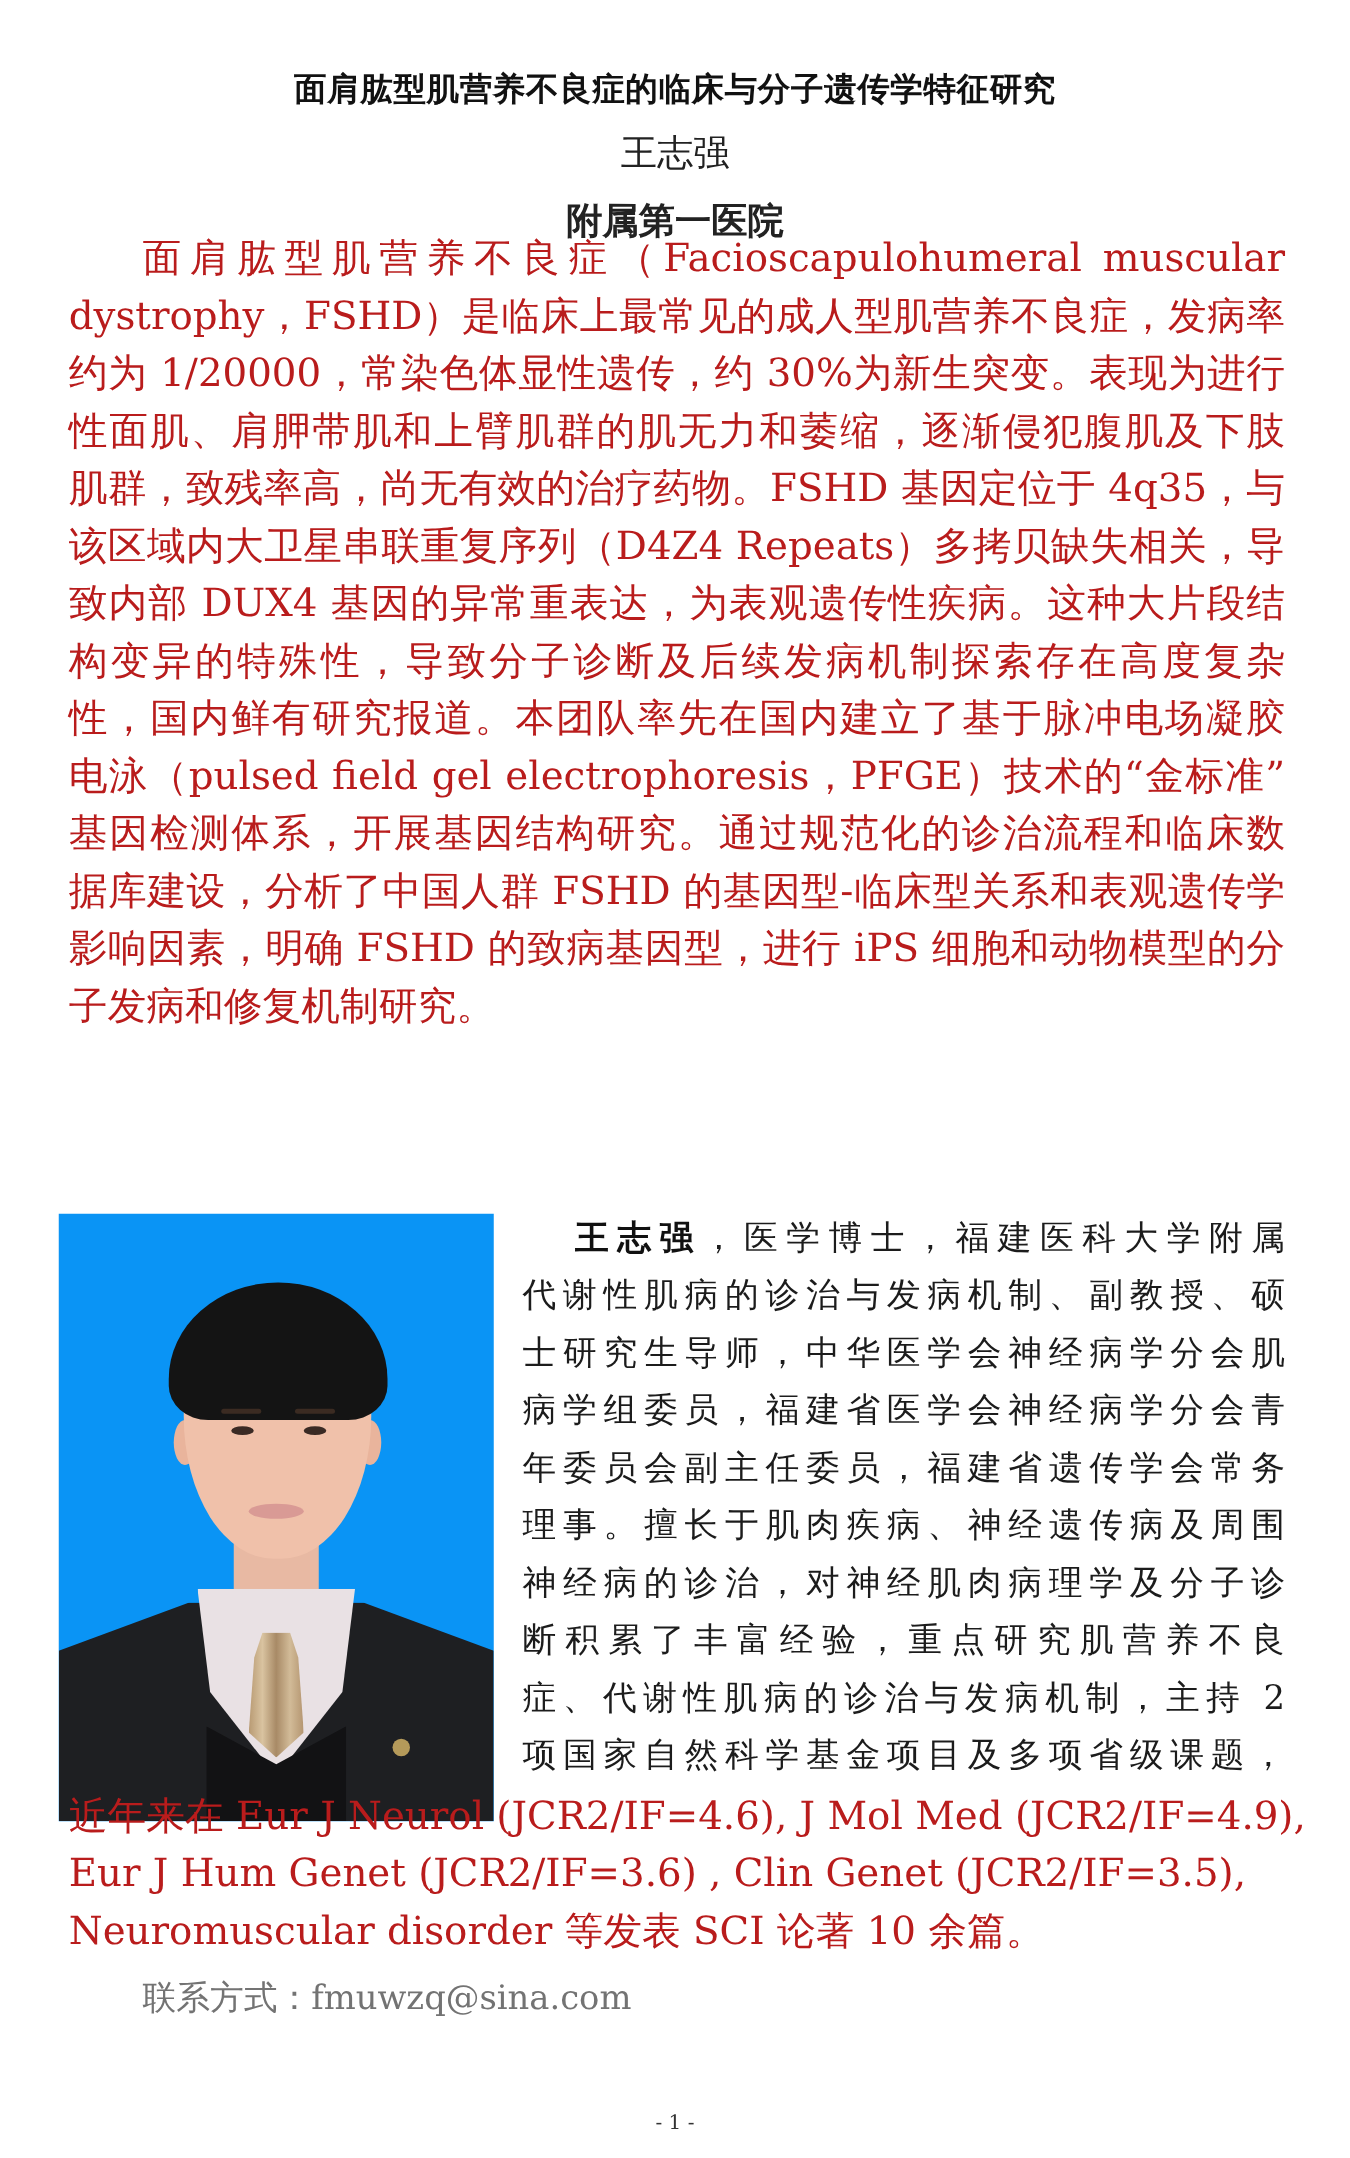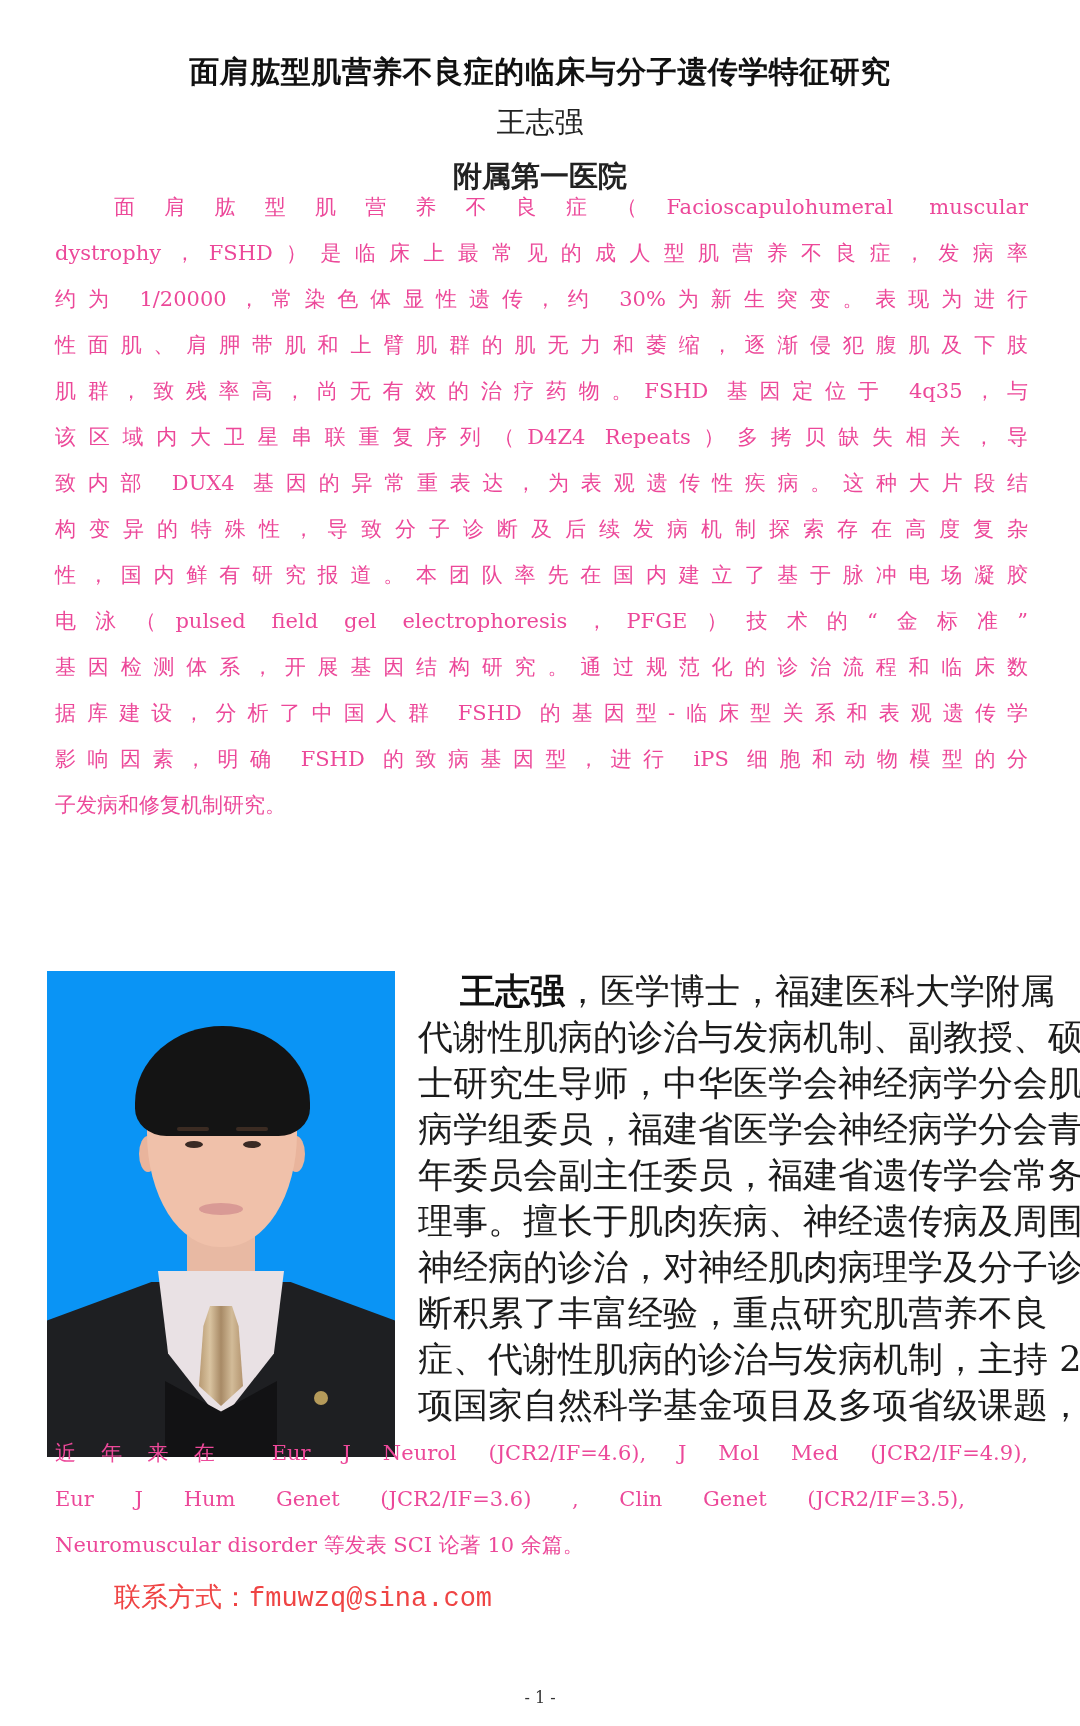--- a/index.html
+++ b/index.html
@@ -15,57 +15,57 @@
     color: #1a1a1a;
     font-family: "DejaVu Serif", "Liberation Serif", serif;
   }
   .title {
     position: absolute;
     left: 0; width: 1080px;
     top: 52px;
     text-align: center;
     font-family: "DejaVu Sans", "Liberation Sans", sans-serif;
     font-weight: bold;
-    font-size: 30px;
+    font-size: 26px;
     line-height: 40px;
     letter-spacing: 0.5px;
     color: #111;
   }
   .author, .affil {
     position: absolute;
     left: 0; width: 1080px;
     text-align: center;
     font-size: 29px;
     line-height: 40px;
     color: #222;
   }
   .author { top: 102px; }
   .affil  { top: 156px; font-weight: bold; }
 
   .line {
     position: absolute;
     left: 55px;
     width: 973px;
     height: 50px;
-    font-size: 21px;
+    font-size: 31px;
     line-height: 50px;
     white-space: nowrap;
     text-align: justify;
     text-align-last: justify;
-    color: #ec4899;
+    color: #b91c1c;
   }
   .line.last { text-align-last: left; }
   .line.indent { left: 114px; width: 914px; }
 
   .bio-line {
     position: absolute;
     left: 418px;
     width: 610px;
     height: 50px;
-    font-size: 35px;
+    font-size: 27px;
     line-height: 50px;
     white-space: nowrap;
     text-align: justify;
     text-align-last: justify;
     color: #1c1c1c;
   }
   .bio-line.first { left: 460px; width: 568px; }
   .bio-name {
     font-family: "DejaVu Sans", "Liberation Sans", sans-serif;
     font-weight: bold;
@@ -171,22 +171,21 @@
     border-radius: 50%;
   }
 
   .contact {
     position: absolute;
     left: 114px;
     top: 1478px;
     font-size: 27px;
     line-height: 50px;
     white-space: nowrap;
-    color: #ef4444;
-    font-family: Liberation Mono, monospace;
+    color: #737373;
   }
   .page-num {
     position: absolute;
     left: 0; width: 1080px;
     top: 1686px;
     text-align: center;
     font-size: 16px;
     line-height: 24px;
     color: #333;
   }

